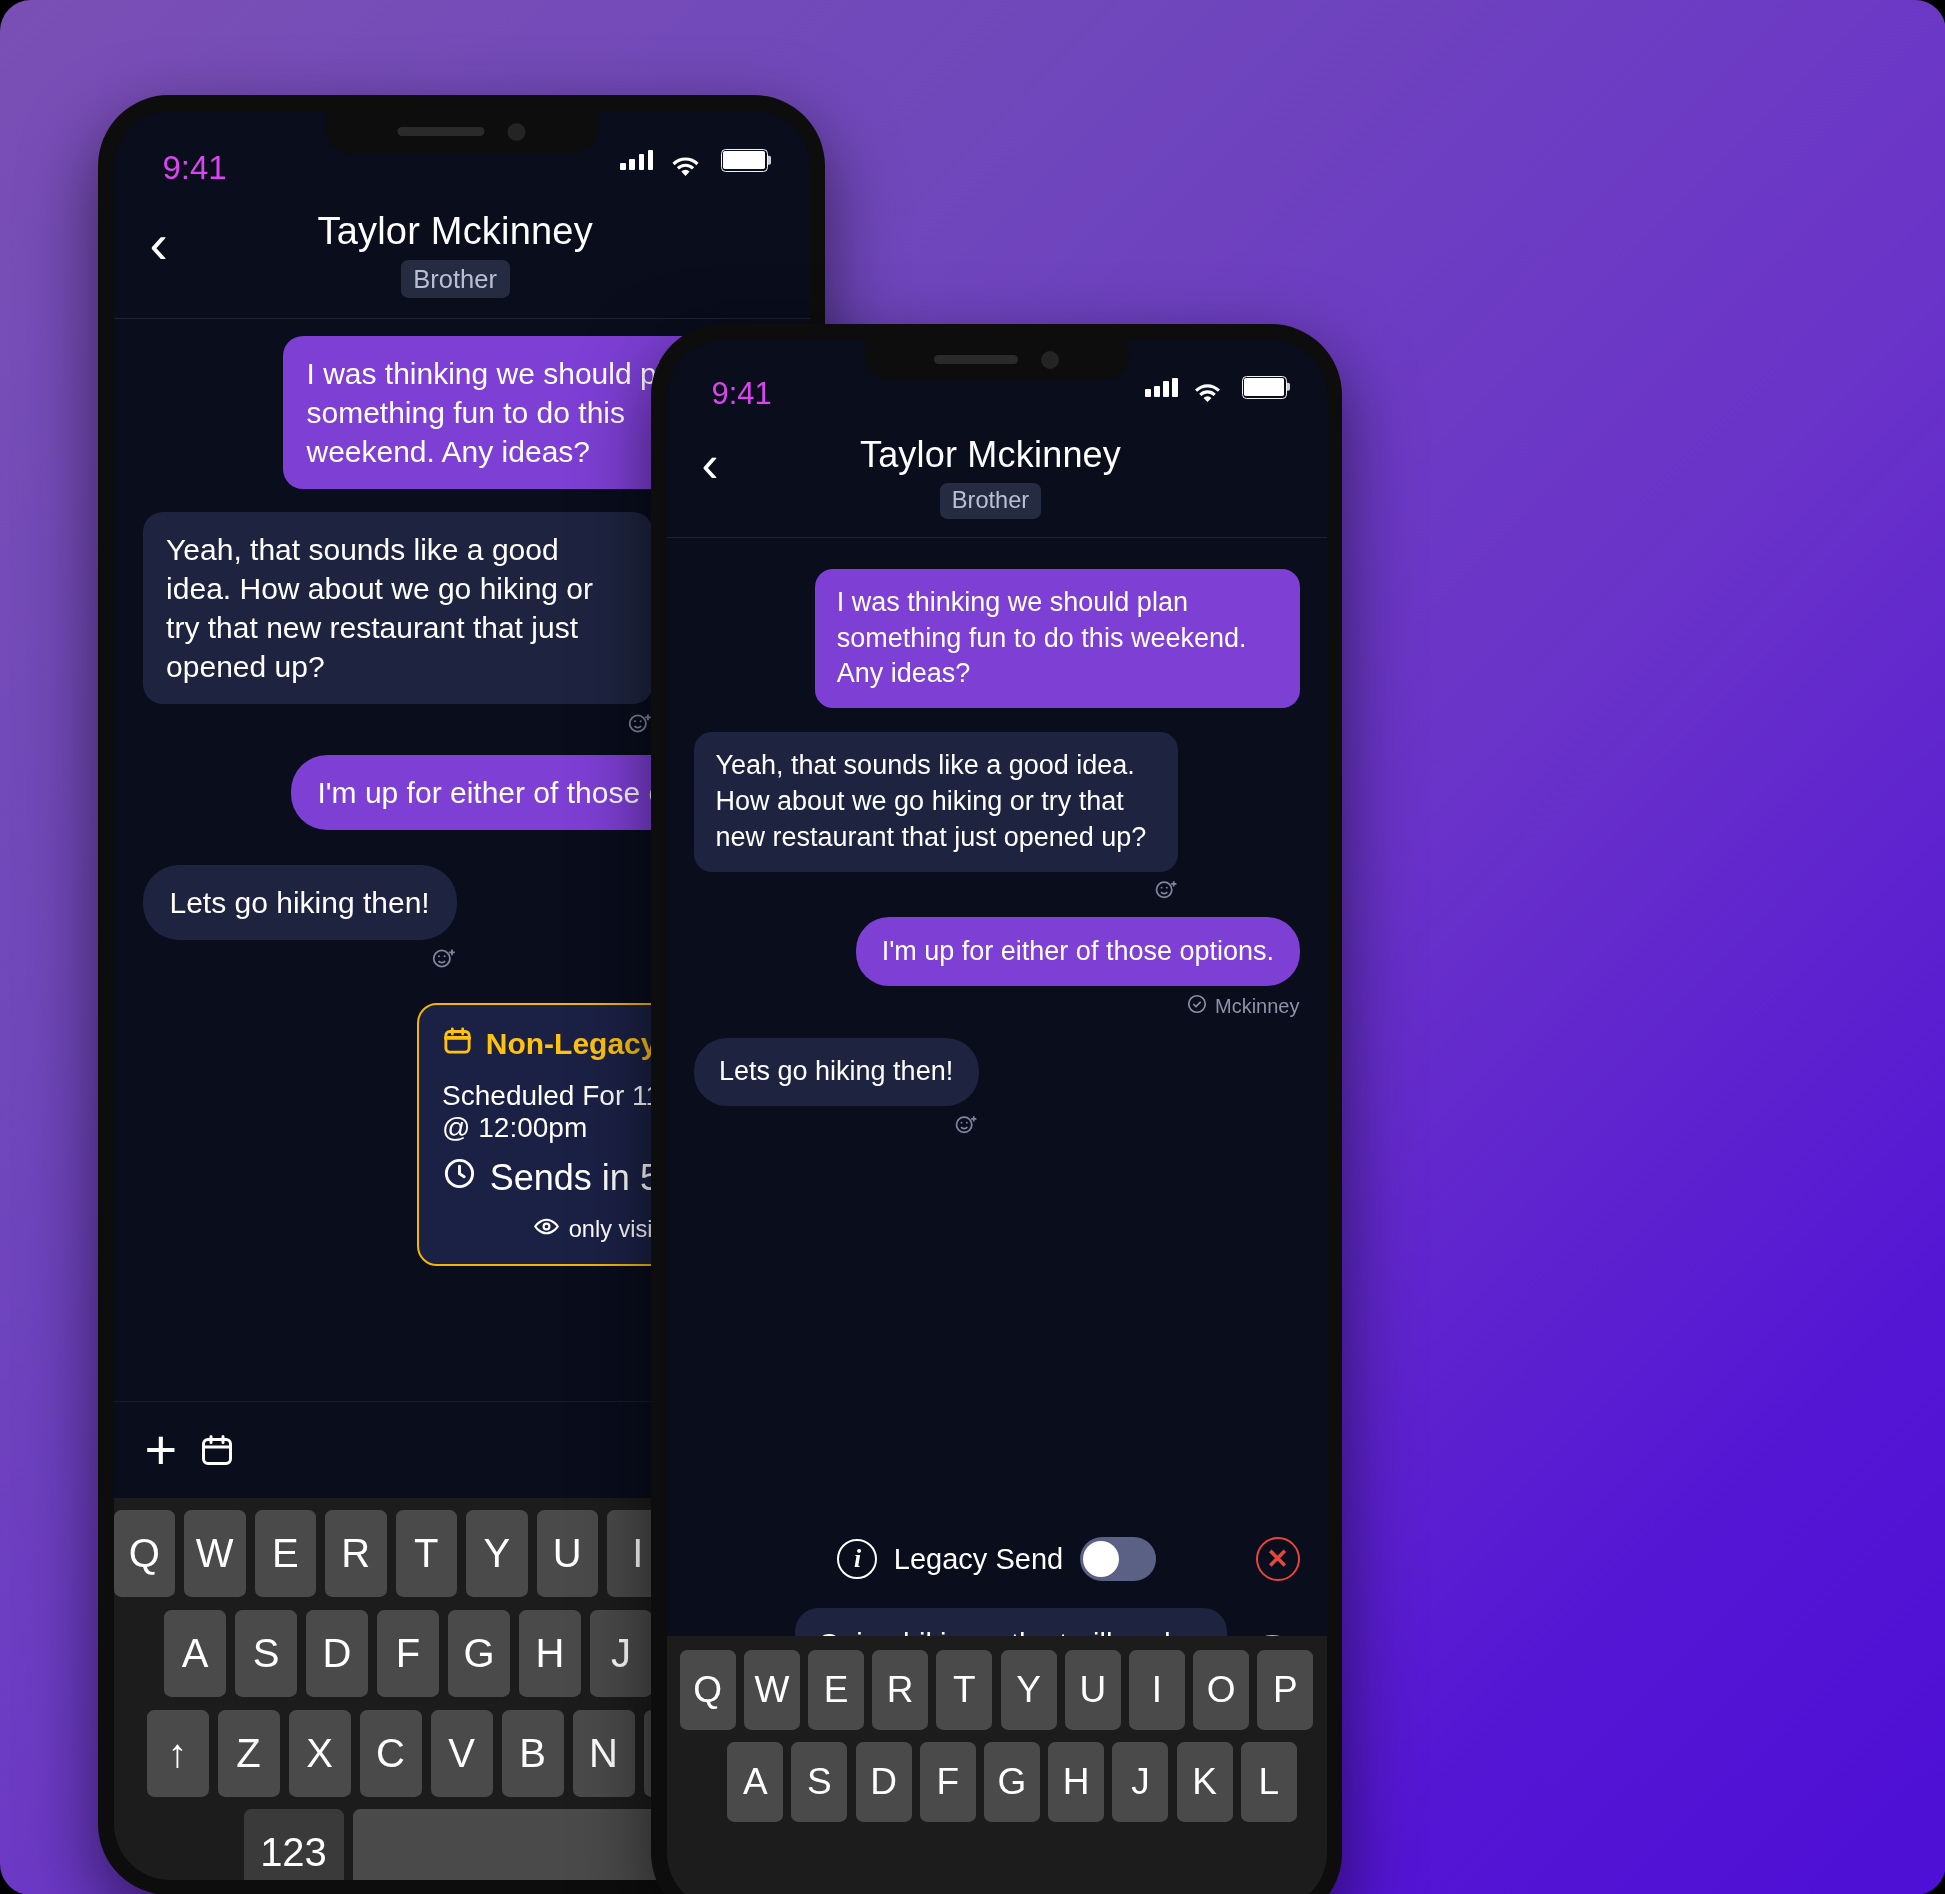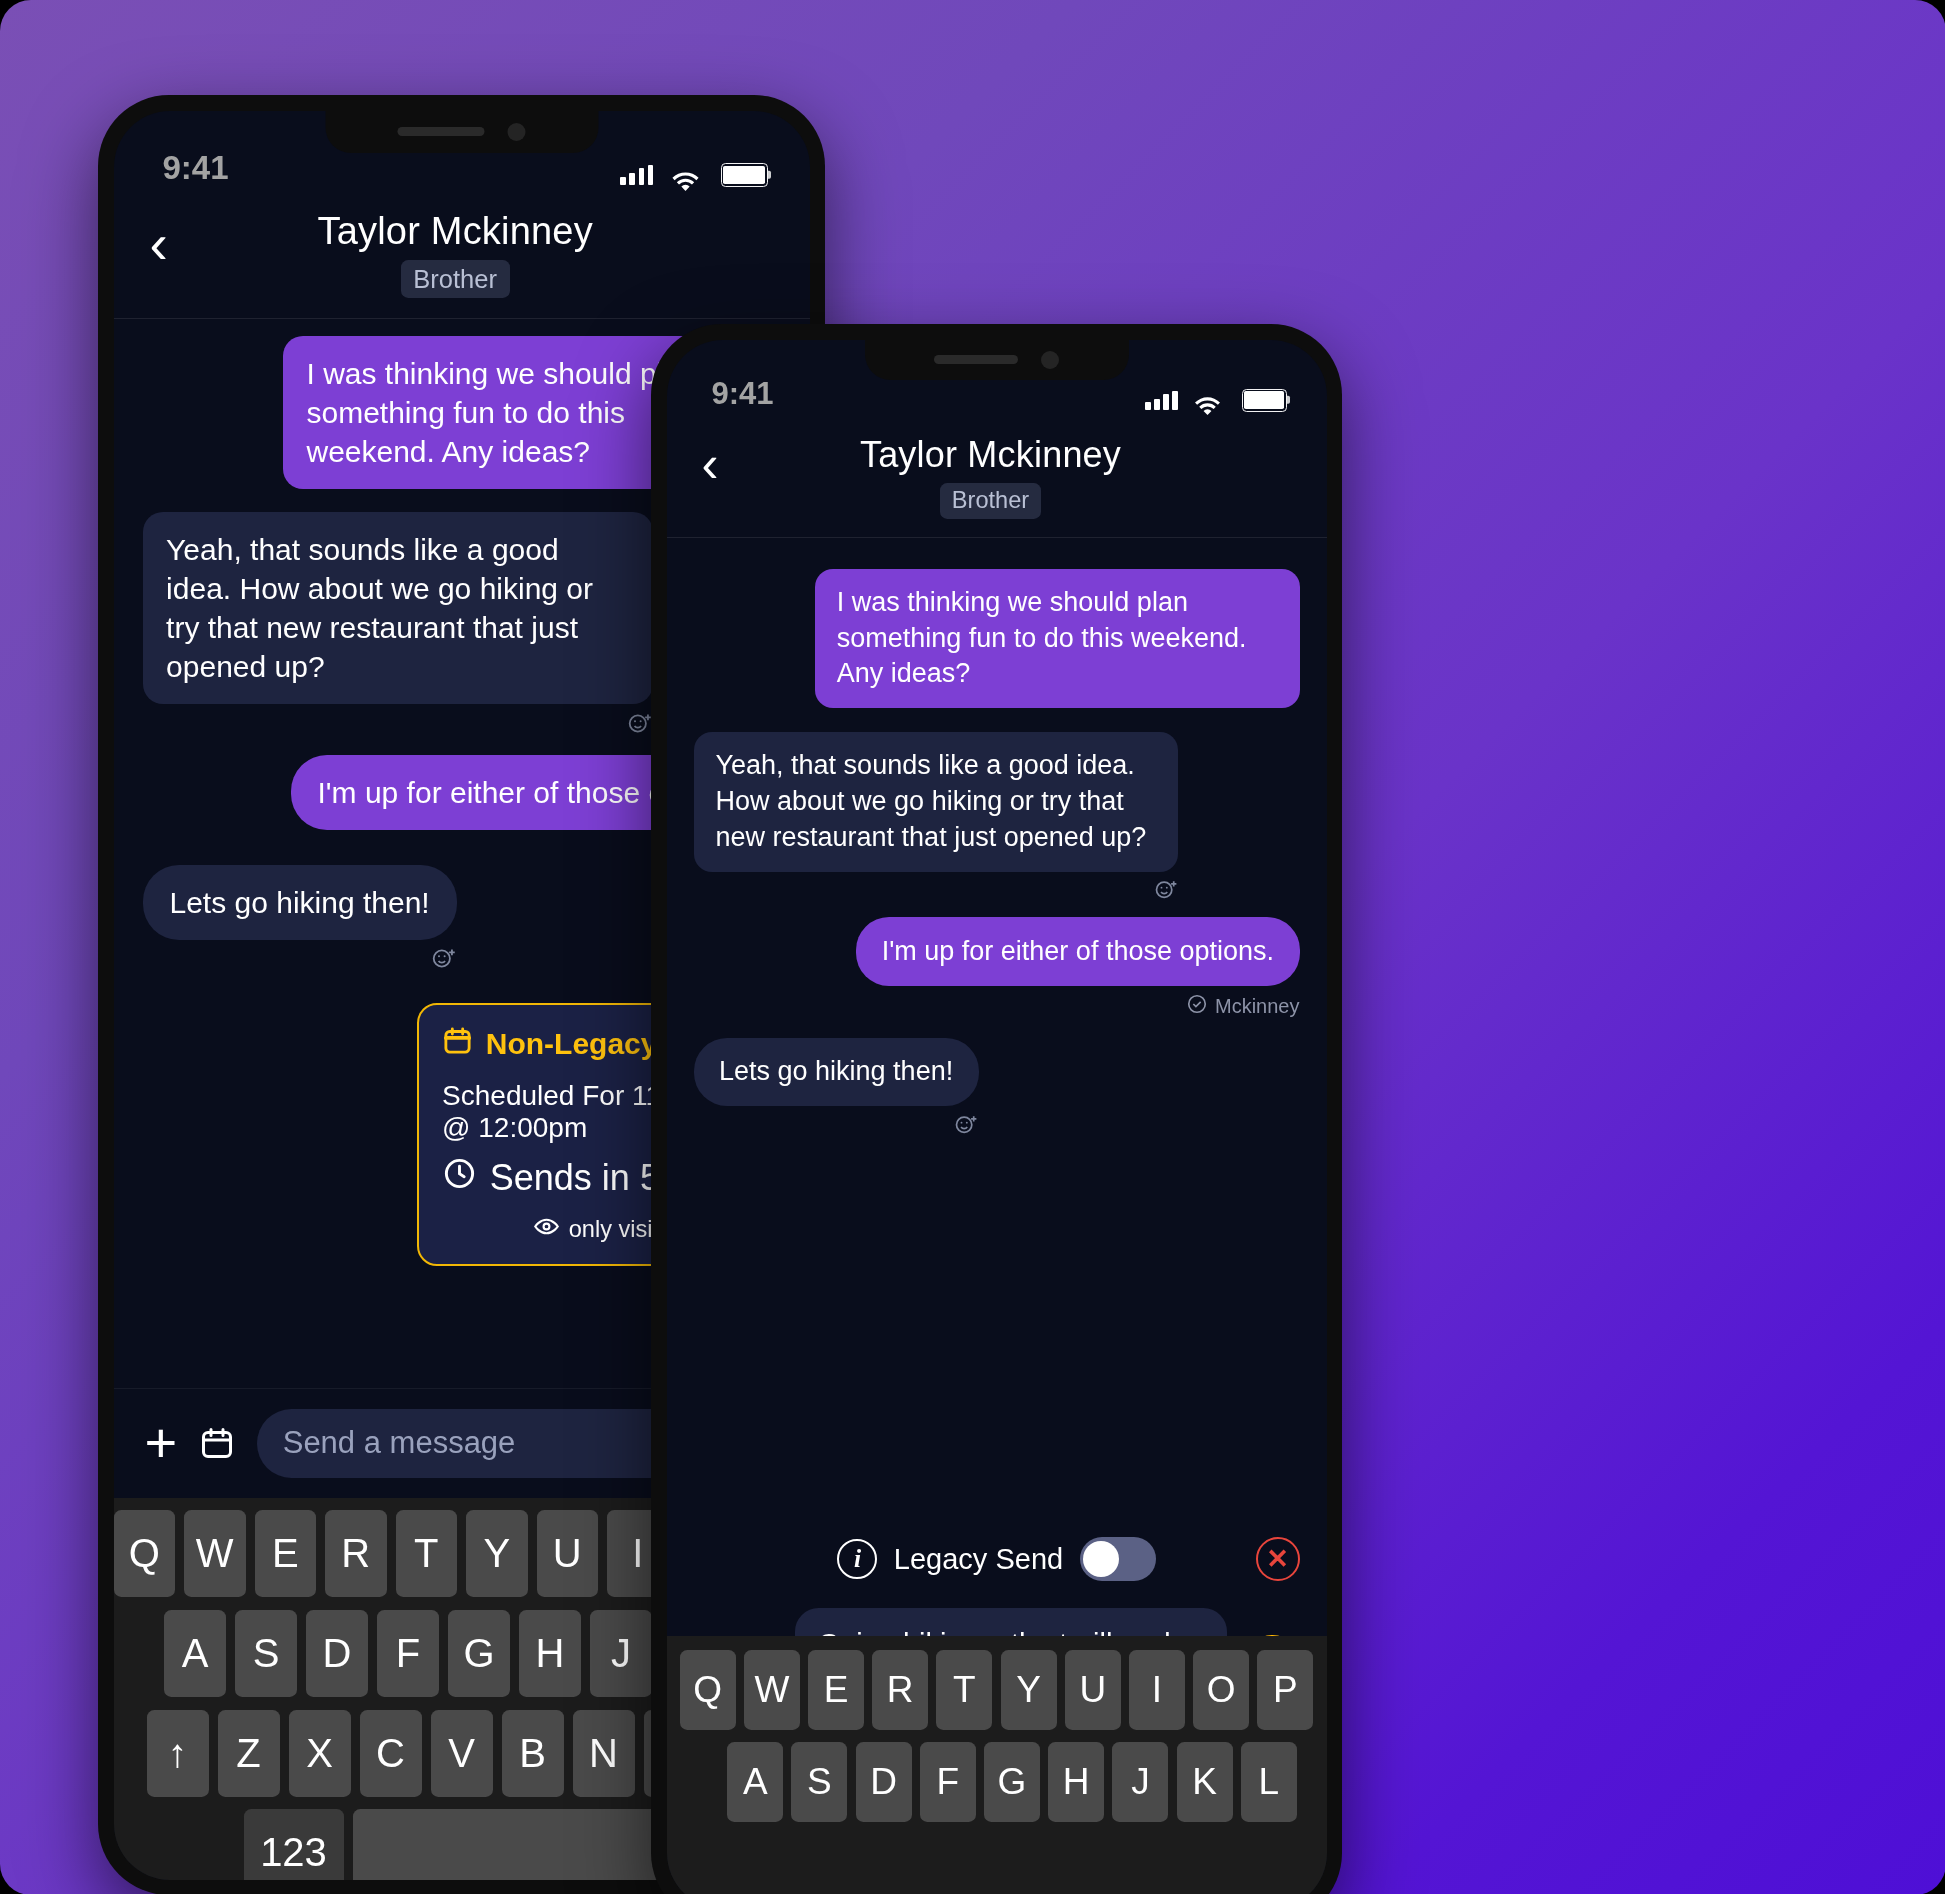--- a/index.html
+++ b/index.html
@@ -47,24 +47,24 @@
     gap: 23.6px;
   }
   .notch .speaker { background: #2a2a2a; border-radius: 7.3px; }
   .notch .cam { background: #242424; border-radius: 50%; }
 
   
   .statusbar {
     position: relative;
     z-index: 50;
     display: flex;
-    align-items: flex-end;
+    align-items: flex-start;
     justify-content: space-between;
-    color: #a3a3a3;
-    font-weight: 700;
+    color: #d946ef;
+    font-weight: 400;
   }
   .status-right { display: flex; align-items: center; }
   .sig { display: flex; align-items: flex-end; }
   .sig i { display: block; background: #fff; border-radius: 0.9px; }
   .wifi { position: relative; }
   .batt { position: relative; border: 1.8px solid rgba(255,255,255,0.95); border-radius: 4.5px; }
   .batt::after {
     content: ""; position: absolute; right: -4.5px; top: 50%; transform: translateY(-50%);
     width: 2.7px; height: 40%; background: rgba(255,255,255,0.8); border-radius: 0 1.8px 1.8px 0;
   }
@@ -369,21 +369,20 @@
 
       <div class="composer" style="position:absolute;left:0;right:0;bottom:382px;background:#090d1c;border-top:0.9px solid rgba(255,255,255,0.06);">
         <div class="plus">+</div>
         <div class="cal-icon">
           <svg width="36" height="38" viewBox="0 0 24 24" fill="none" stroke="#fff" stroke-width="2" stroke-linecap="round">
               <rect x="3" y="5" width="18" height="16" rx="3"></rect>
               <path d="M3 10h18"></path>
               <path d="M8 3v4M16 3v4"></path>
             </svg>
         </div>
-        <div class="input-pill" placeholder="Send a message">Send a message</div>
       </div>
 
       <div class="keyboard" style="position:absolute;left:0;right:0;bottom:0;">
         <div class="kb-row" id="bk-r1">
             <div class="key">Q</div>
             <div class="key">W</div>
             <div class="key">E</div>
             <div class="key">R</div>
             <div class="key">T</div>
             <div class="key">Y</div>

